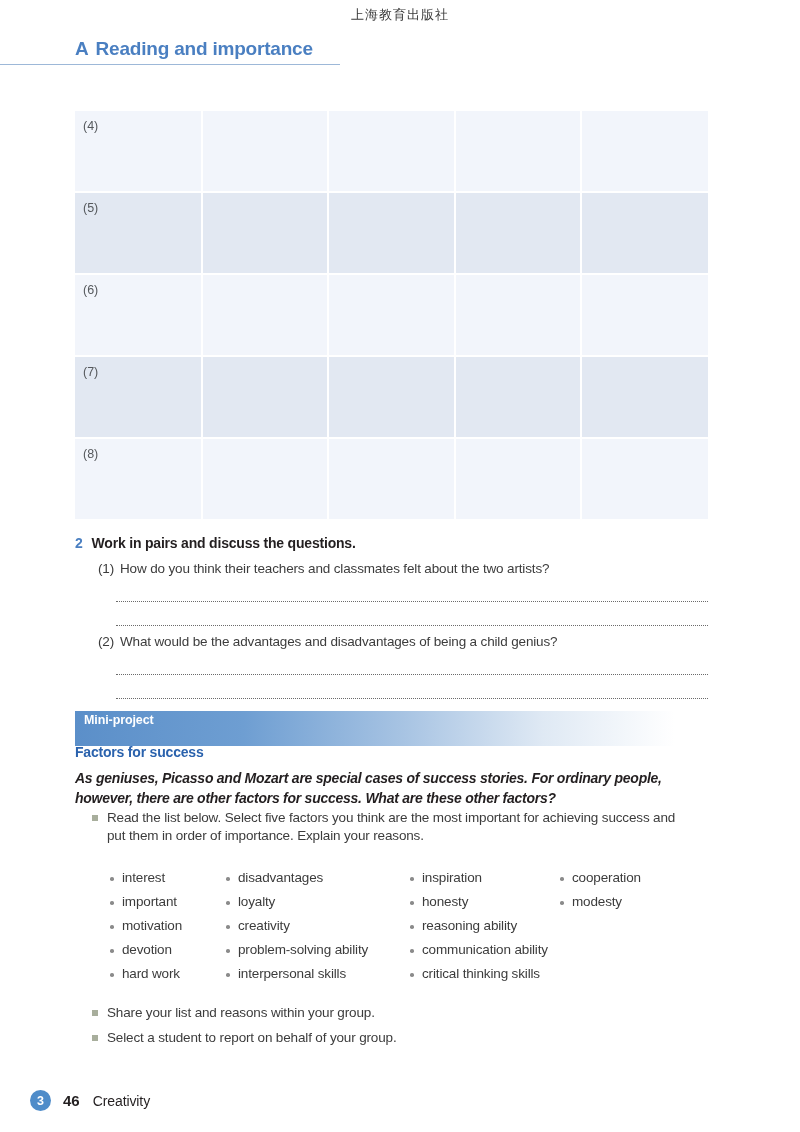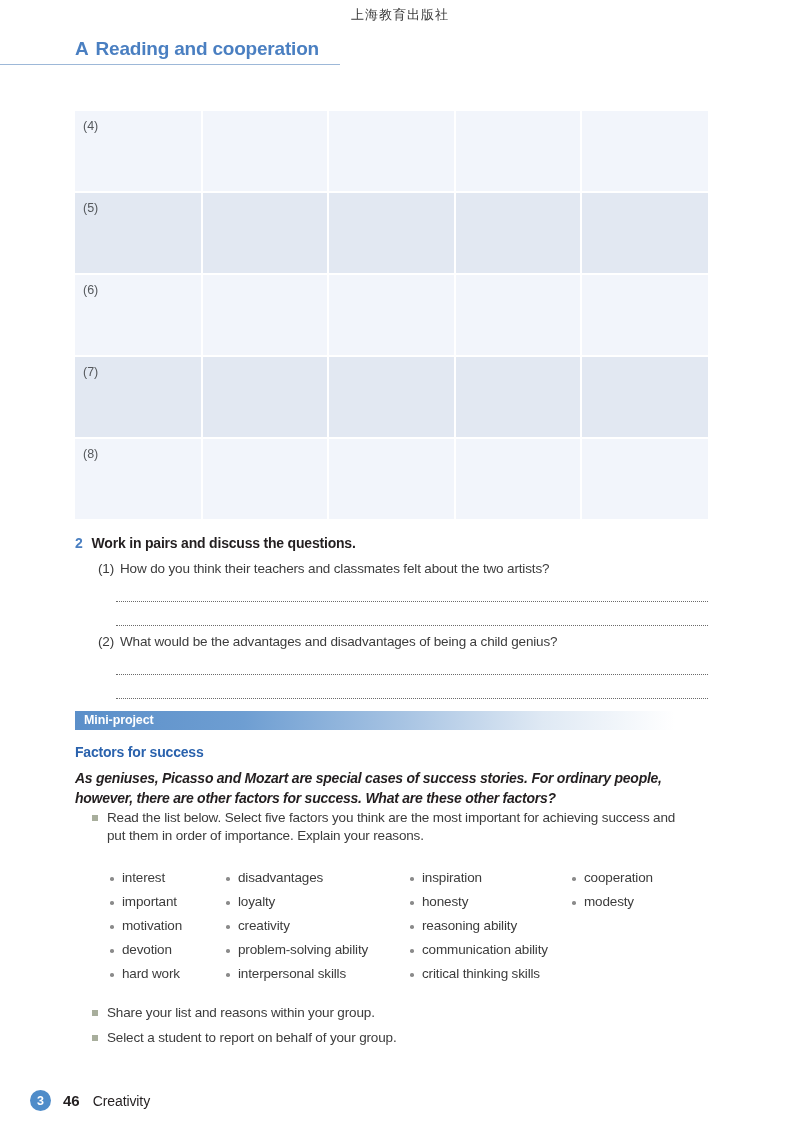--- a/index.html
+++ b/index.html
@@ -123,21 +123,21 @@
   .dl-2 { top: 625px; }
   .dl-3 { top: 674px; }
   .dl-4 { top: 698px; }
 
   
   .mini-banner {
     position: absolute;
     left: 75px;
     top: 711px;
     width: 600px;
-    height: 19px;
+    height: 35px;
     background: linear-gradient(to right, #5b8fc9 0%, #6e9ed2 28%, #a8c4e3 55%, #dfe9f4 78%, #ffffff 100%);
   }
   .mini-banner-label {
     position: absolute;
     left: 9px;
     top: 2px;
     font-size: 12.5px;
     font-weight: bold;
     color: #ffffff;
     letter-spacing: -0.1px;
@@ -193,21 +193,21 @@
     top: 866px;
     width: 600px;
   }
   .factor-col {
     position: absolute;
     top: 0;
   }
   .fc-1 { left: 0px; }
   .fc-2 { left: 116px; }
   .fc-3 { left: 300px; }
-  .fc-4 { left: 462px; }
+  .fc-4 { left: 450px; }
   .factor-item {
     position: relative;
     font-size: 13.5px;
     color: #3c3c3c;
     height: 24px;
     line-height: 24px;
     letter-spacing: -0.15px;
     white-space: nowrap;
     padding-left: 14px;
   }
@@ -255,21 +255,21 @@
     letter-spacing: -0.1px;
   }
 </style>
 </head>
 <body>
 
 <div class="publisher-header">上海教育出版社</div>
 
 <div class="section-head-rule"></div>
 <div class="section-head">
-  <span class="sec-letter">A</span><span>Reading and cooperation</span>
+  <span class="sec-letter">A</span><span>Reading and importance</span>
 </div>
 
 <table class="answer-table">
   <tbody>
     <tr class="row-light">
       <td>
           <span class="cell-label">(4)</span>
         </td>
       <td></td>
       <td></td>

